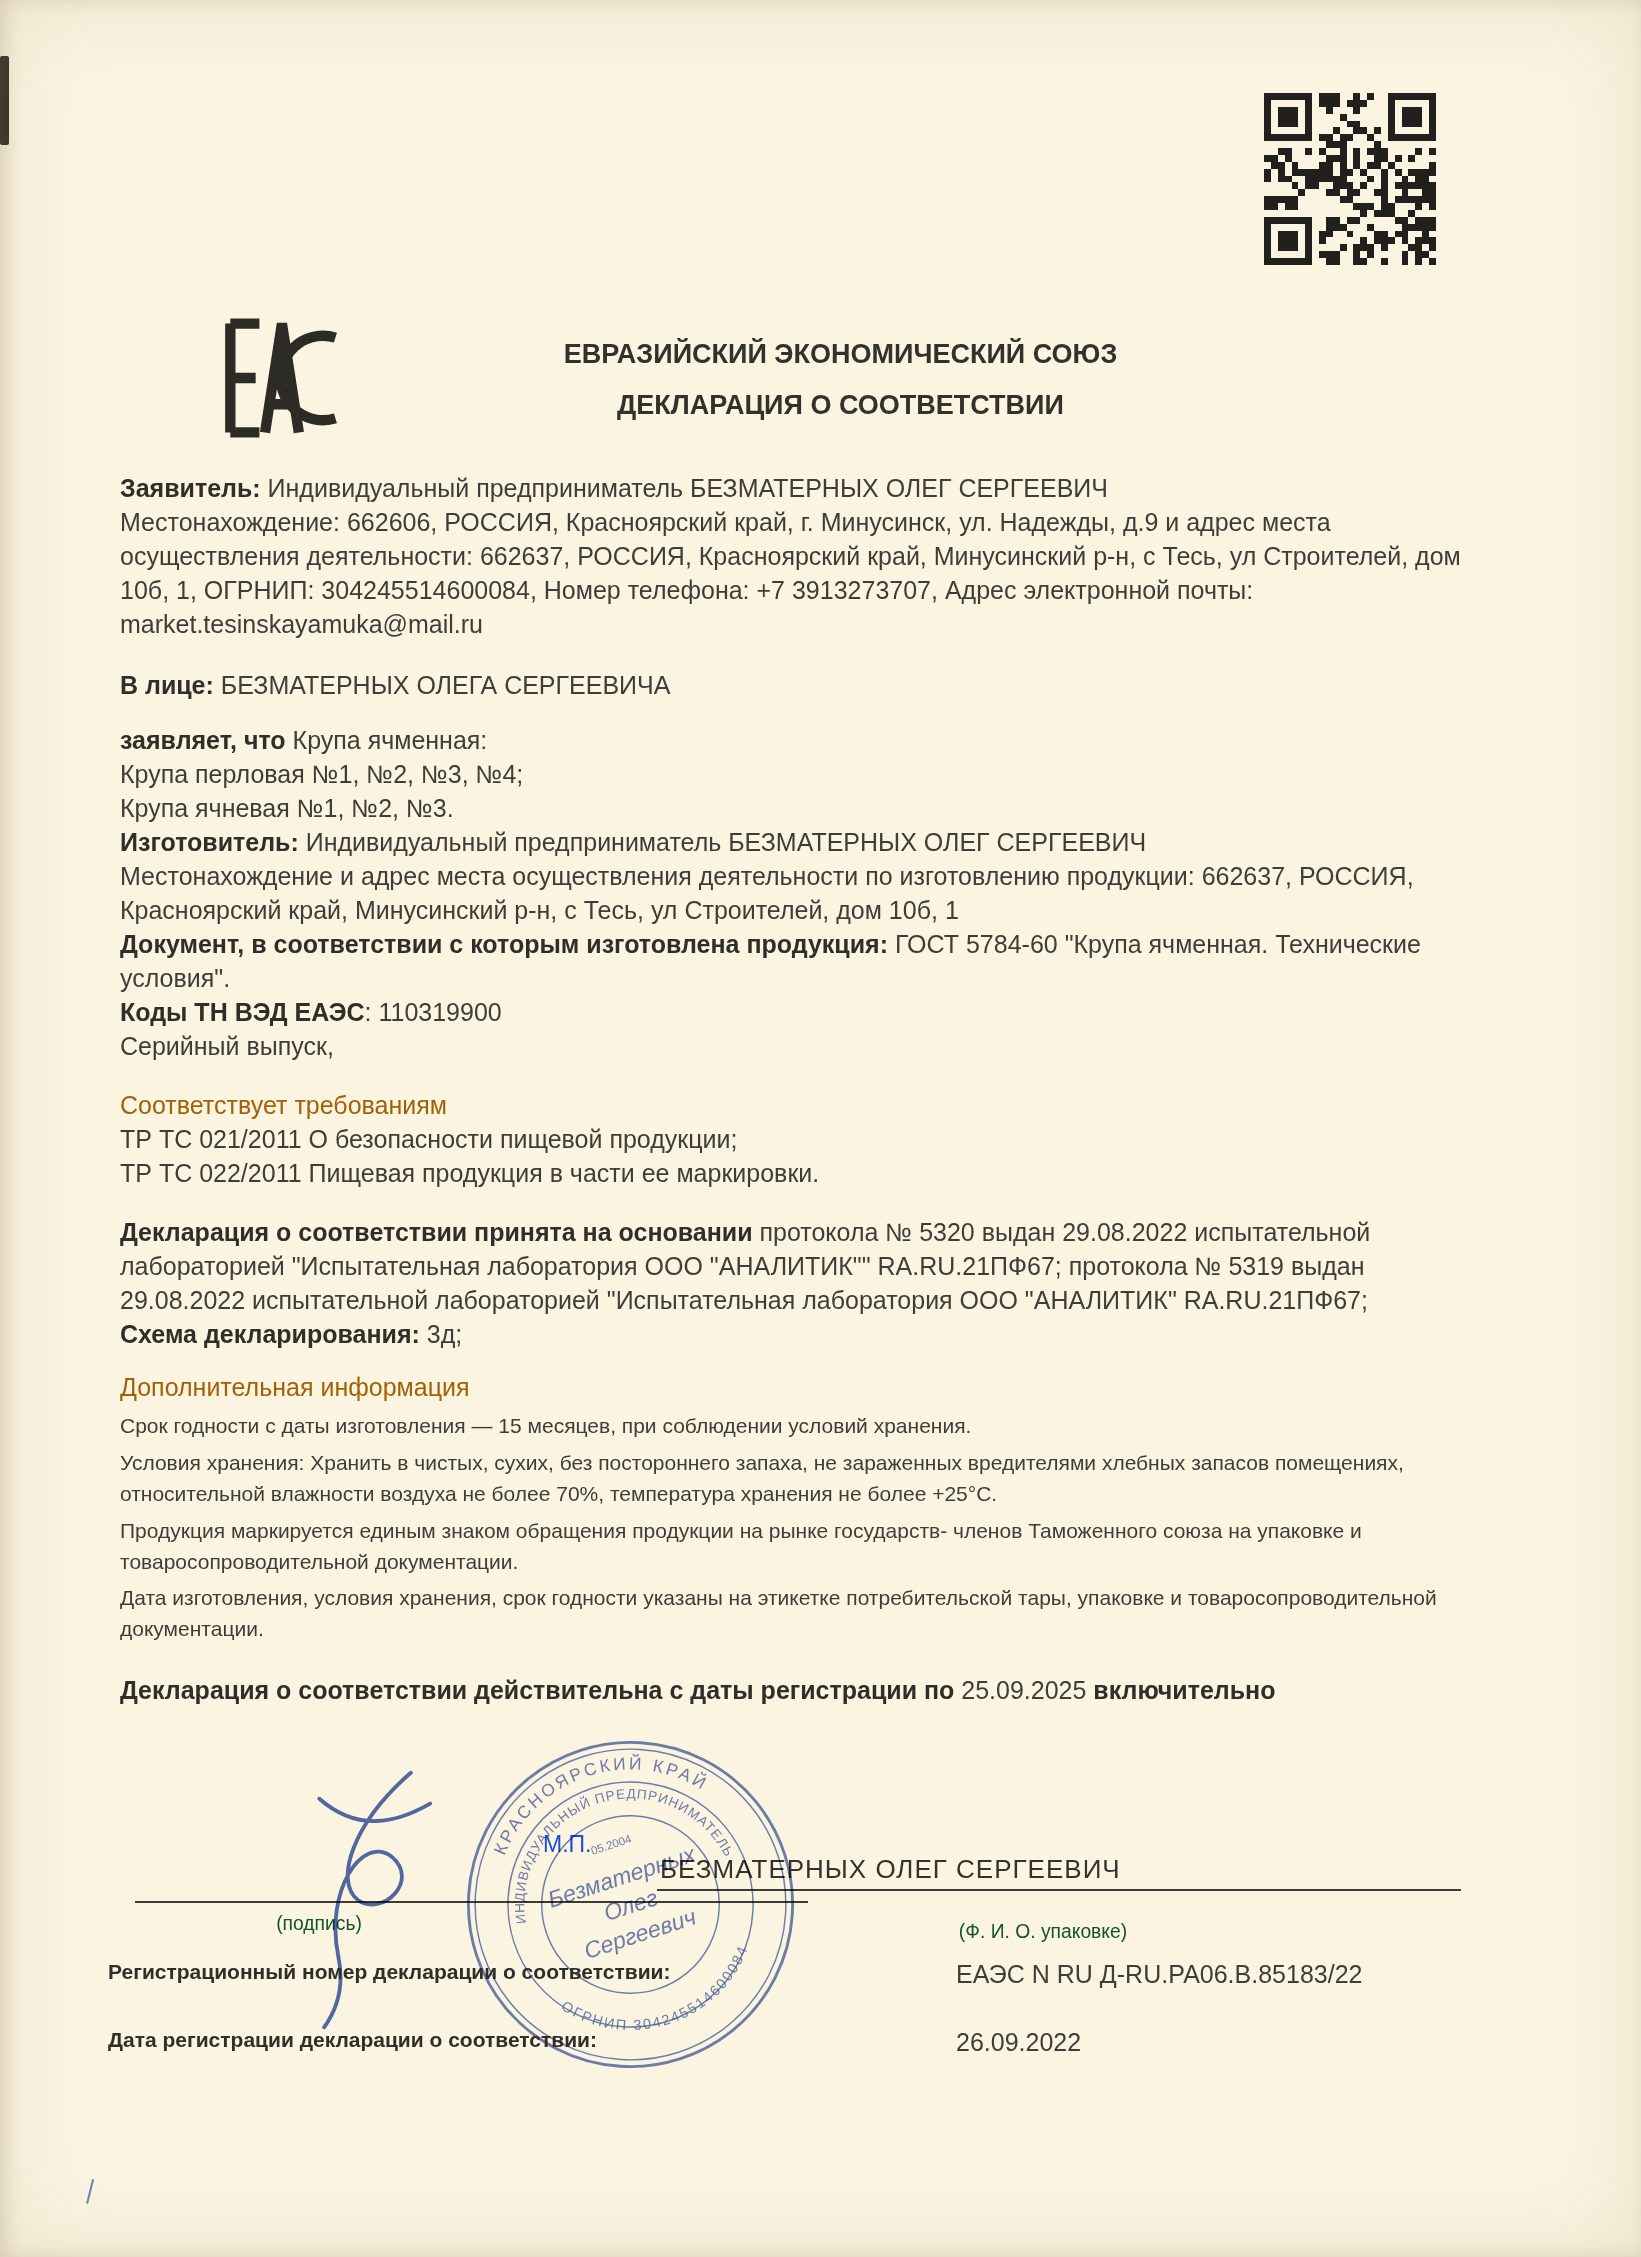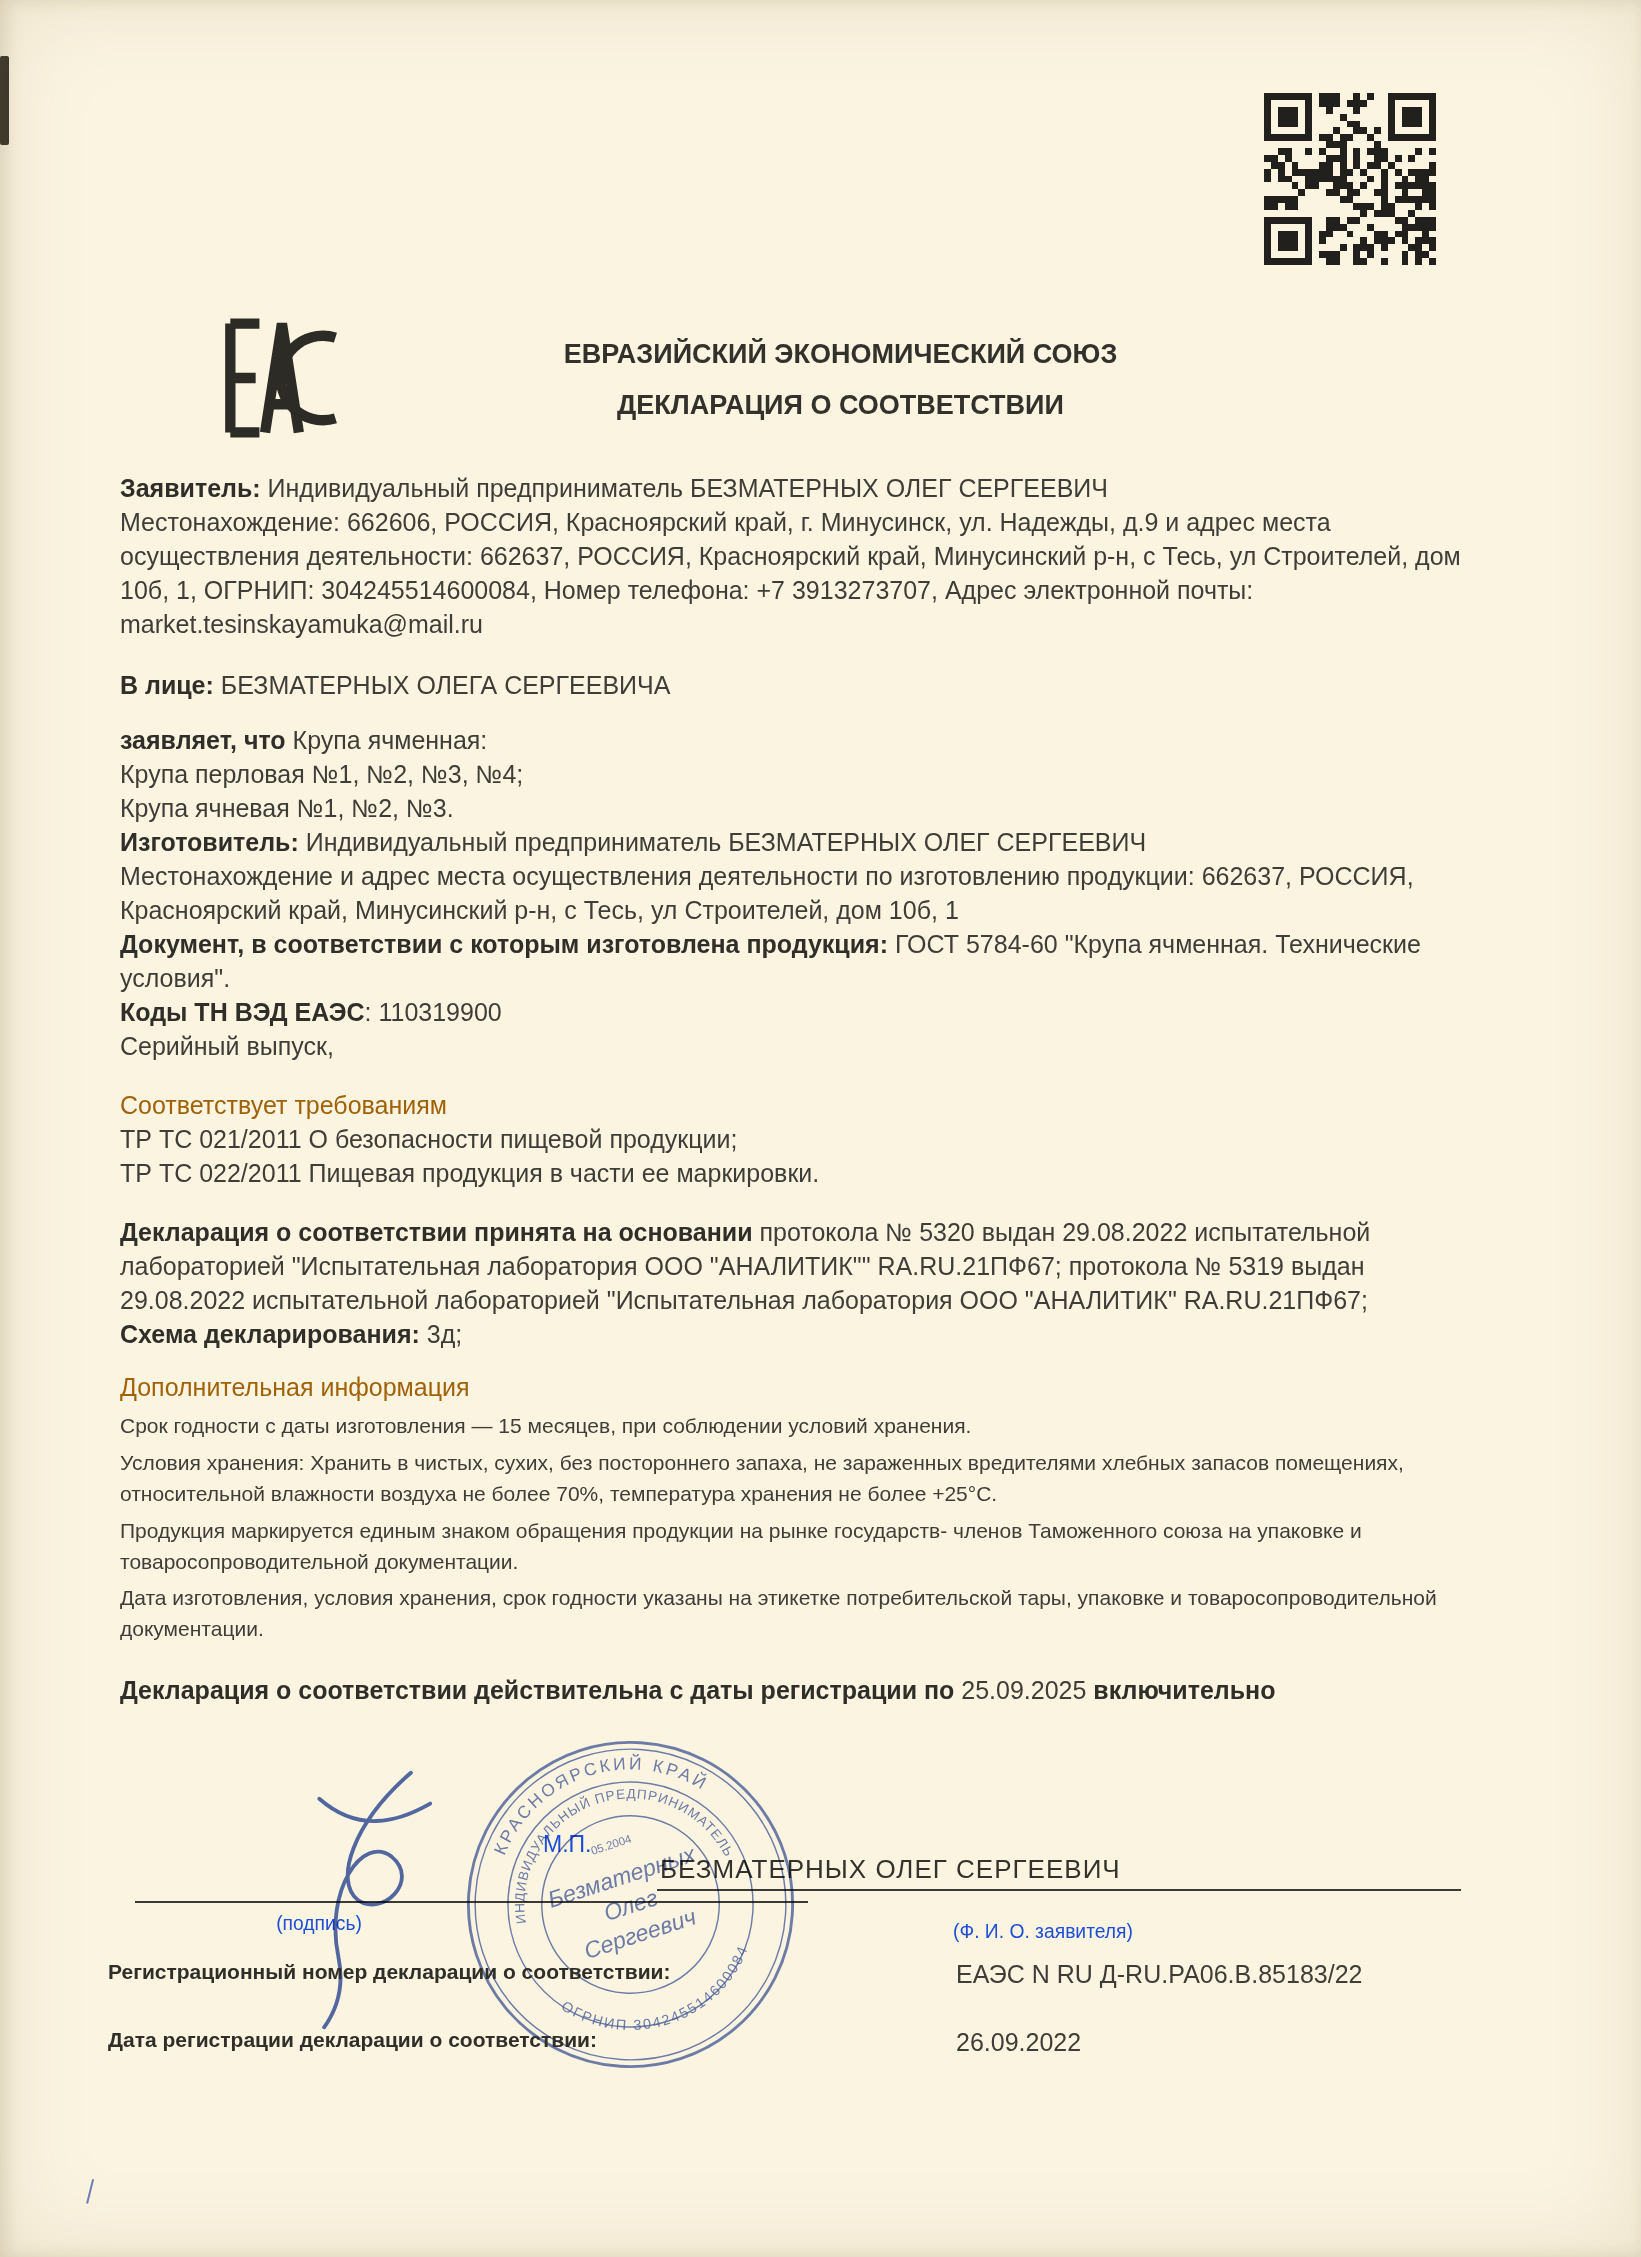--- a/index.html
+++ b/index.html
@@ -35,21 +35,21 @@
   .info { font-size:21px; line-height:31px; }
   .info > div { margin-top:5.8px; }
 
   .mp { position:absolute; left:543px; top:1831px; font-weight:normal;
     font-size:23px; color:#1d4ed8; }
   .fio-name { position:absolute; left:660px; top:1854px; font-size:26px;
     letter-spacing:1px; color:#33322c; }
   .rule { position:absolute; height:1.9px; background:#3b3a35; }
   .rule-fio { left:657px; top:1889px; width:804px; }
   .rule-sign { left:135px; top:1901px; width:673px; }
-  .cap { position:absolute; font-size:19.3px; text-align:center; color:#1d4ed8; }
+  .cap { position:absolute; font-size:19.3px; text-align:center; color:#14532d; }
   .cap-sign { left:174px; top:1913px; width:290px; }
   .cap-fio { left:850px; top:1921px; width:386px; }
 
   .stamp { position:absolute; left:452px; top:1726px; mix-blend-mode:multiply; }
   .autograph { position:absolute; left:266px; top:1765px; mix-blend-mode:multiply; }
 
   .reg-label { position:absolute; left:108px; font-weight:bold; font-size:21px; color:#2f2e29; }
   .reg-value { position:absolute; left:956px; font-size:25px; color:#3e3d37; }
   .reg1 { top:1960px; } .reg1v { top:1960px; }
   .reg2 { top:2028px; } .reg2v { top:2028px; }
@@ -343,21 +343,21 @@
       <b>Декларация о соответствии действительна с даты регистрации по</b><span> 25.09.2025 </span><b>включительно</b>
     </div>
 
   </div>
 
   <div class="mp">М.П.</div>
   <div class="fio-name">БЕЗМАТЕРНЫХ ОЛЕГ СЕРГЕЕВИЧ</div>
   <div class="rule rule-fio"></div>
   <div class="rule rule-sign"></div>
   <div class="cap cap-sign">(подпись)</div>
-  <div class="cap cap-fio">(Ф. И. О. заявителя)</div>
+  <div class="cap cap-fio">(Ф. И. О. упаковке)</div>
 
   <svg class="autograph" width="203" height="270" viewBox="0 0 210 280">
     <g fill="none" stroke="#3c58ab" stroke-width="4" stroke-linecap="round" opacity="0.88">
       <path d="M150,8 C90,60 70,120 95,140 C120,158 160,120 130,95 C100,72 60,130 75,200 C82,235 70,258 60,272"></path>
       <path d="M55,35 C95,70 135,60 170,40"></path>
     </g>
   </svg>
 
   <svg class="stamp" width="357" height="357" viewBox="0 0 370 370">
     <defs>

